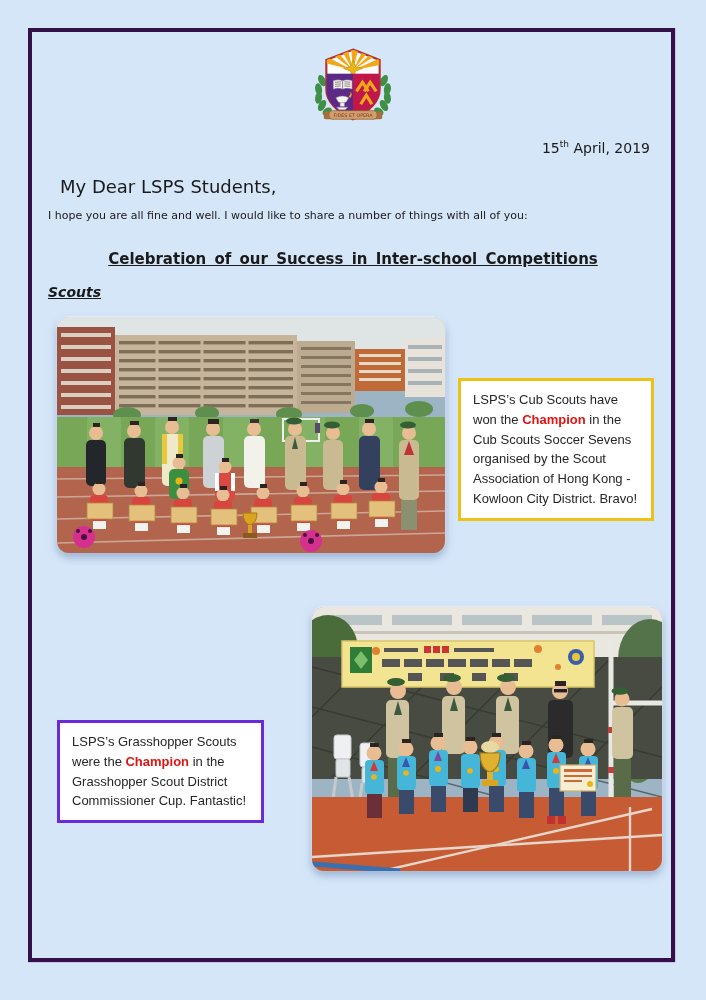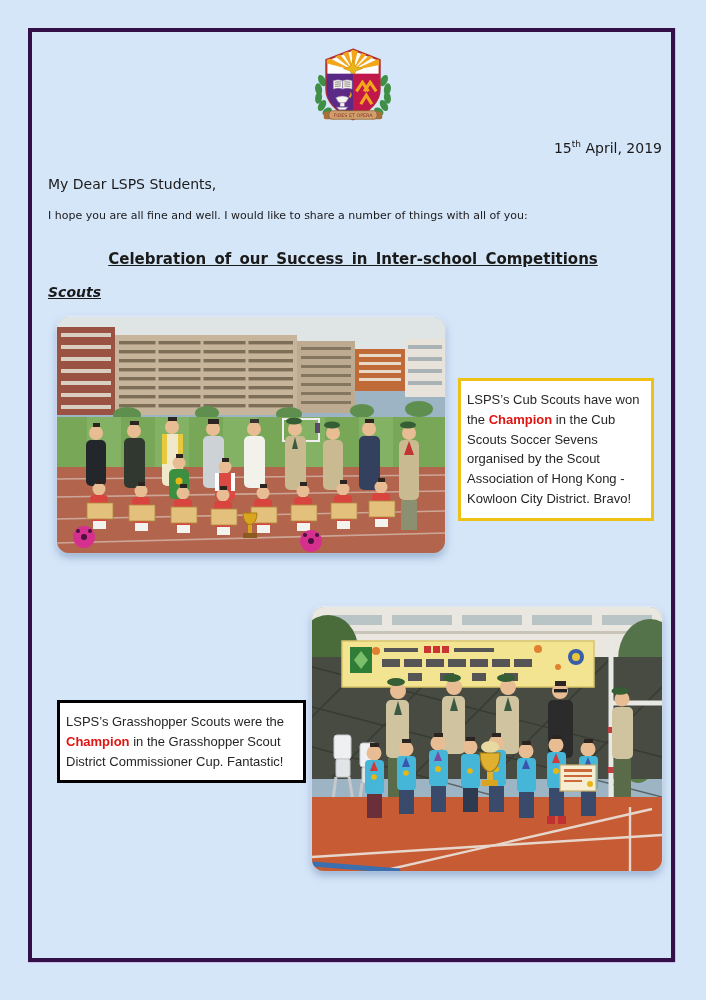--- a/index.html
+++ b/index.html
@@ -9,23 +9,23 @@
     font-family:"DejaVu Sans",sans-serif;
   }
   .frame{
     position:absolute;left:28px;top:28px;width:647px;height:934px;
     border:4px solid #331048;box-sizing:border-box;
     box-shadow:0 1px 0 #cdbde8, 1px 0 0 #cdbde8;
     pointer-events:none;
   }
   .crest{position:absolute;top:44px;left:50%;transform:translateX(-50%);width:86px;height:80px;}
   .crest svg{display:block;width:100%;height:100%;}
-  .date-line{position:absolute;top:139px;right:44px;font-size:14px;}
+  .date-line{position:absolute;top:139px;right:56px;font-size:14px;}
   .date-line sup{font-size:9px;}
-  .salutation{position:absolute;top:176px;left:48px;font-size:14px;}
+  .salutation{position:absolute;top:176px;left:60px;font-size:18px;}
   .intro{position:absolute;top:209px;left:48px;width:615px;font-size:11px;}
   .heading{
     position:absolute;top:250px;left:0;width:706px;text-align:center;
     font-size:15px;font-weight:bold;
   }
   .heading span{text-decoration:underline;word-spacing:3px;}
   .section-title{
     position:absolute;top:284px;left:48px;font-size:14px;font-weight:bold;
     text-decoration:underline;
     font-style:italic;
@@ -34,24 +34,24 @@
     position:absolute;border-radius:12px;overflow:hidden;
     box-shadow:0 4px 9px rgba(91,124,170,.55), 0 0 2px 1px rgba(255,255,255,.65);
     background:#9db4c4;
   }
   .photo svg{display:block;width:100%;height:100%;}
   #photo-cub{left:57px;top:317px;width:388px;height:236px;}
   #photo-grass{left:312px;top:607px;width:350px;height:264px;}
   .callout{
     position:absolute;background:#ffffff;box-sizing:border-box;
     font-family:"Liberation Sans",sans-serif;font-size:13px;line-height:1.52;
-    color:#262626;padding:9px 6px;
+    color:#262626;padding:9px 12px;
   }
   #callout-cub{left:458px;top:378px;width:196px;border:3px solid #eec117;}
-  #callout-grass{left:57px;top:700px;width:249px;border:3px solid #000000;}
+  #callout-grass{left:57px;top:720px;width:207px;border:3px solid #6d28d9;}
   .champion{font-weight:bold;color:#e01410;}
 </style>
 </head>
 <body>
 
 <div class="frame"></div>
 
 <div class="crest">
   <svg viewBox="0 0 100 92" aria-hidden="true">
 

